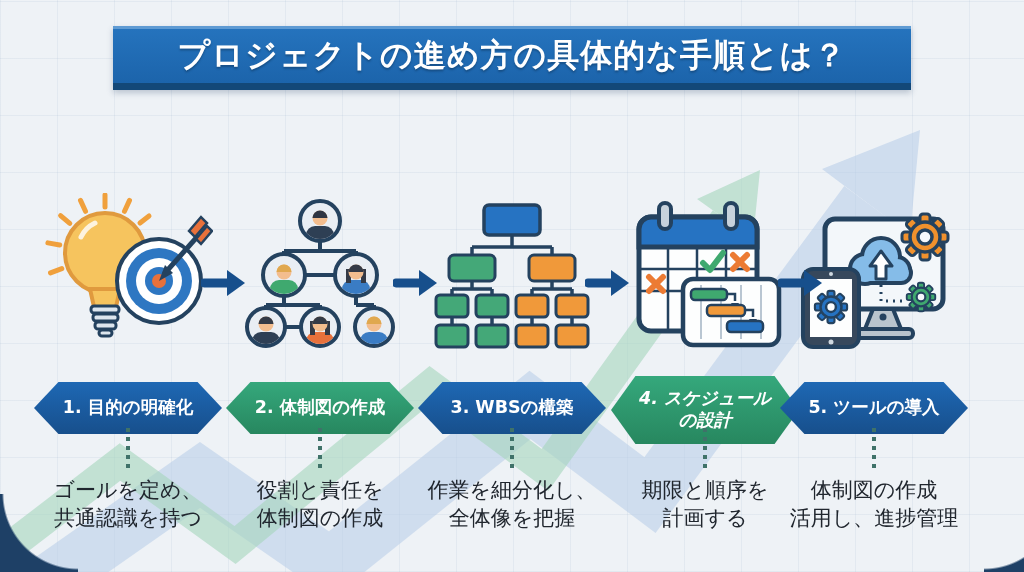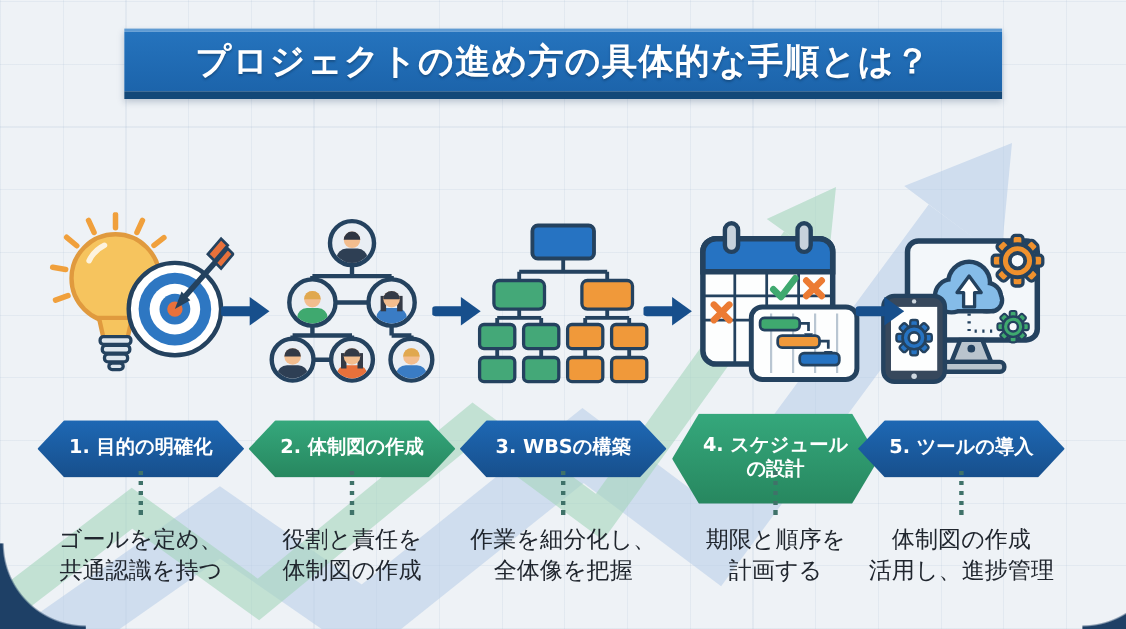--- a/index.html
+++ b/index.html
@@ -35,21 +35,21 @@
   .icon-wrap{position:absolute;top:193px;left:50%;transform:translateX(-50%);}
 
   .badge{
     position:absolute;top:364px;left:50%;transform:translateX(-50%);
     width:188px;height:52px;
     clip-path:polygon(13% 0,87% 0,100% 50%,87% 100%,13% 100%,0 50%);
     display:flex;flex-direction:column;align-items:center;justify-content:center;
     filter:drop-shadow(0 2px 2px rgba(20,40,70,.35));
     margin-top:18px;
   }
-  .badge.tall{top:358px;height:82px;}
+  .badge.tall{top:358px;height:68px;font-style:italic;}
   .badge.blue{background:linear-gradient(#1e68b4,#174f8c);}
   .badge.green{background:linear-gradient(#35a87c,#27875f);}
   .badge span{color:#ffffff;font-size:17.5px;font-weight:700;line-height:1.25;white-space:nowrap;}
 
   .dots{
     position:absolute;top:428px;left:50%;transform:translateX(-50%);
     width:4px;height:44px;
     background:repeating-linear-gradient(#3f7269 0 4px, transparent 4px 9px);
   }
   .desc{

